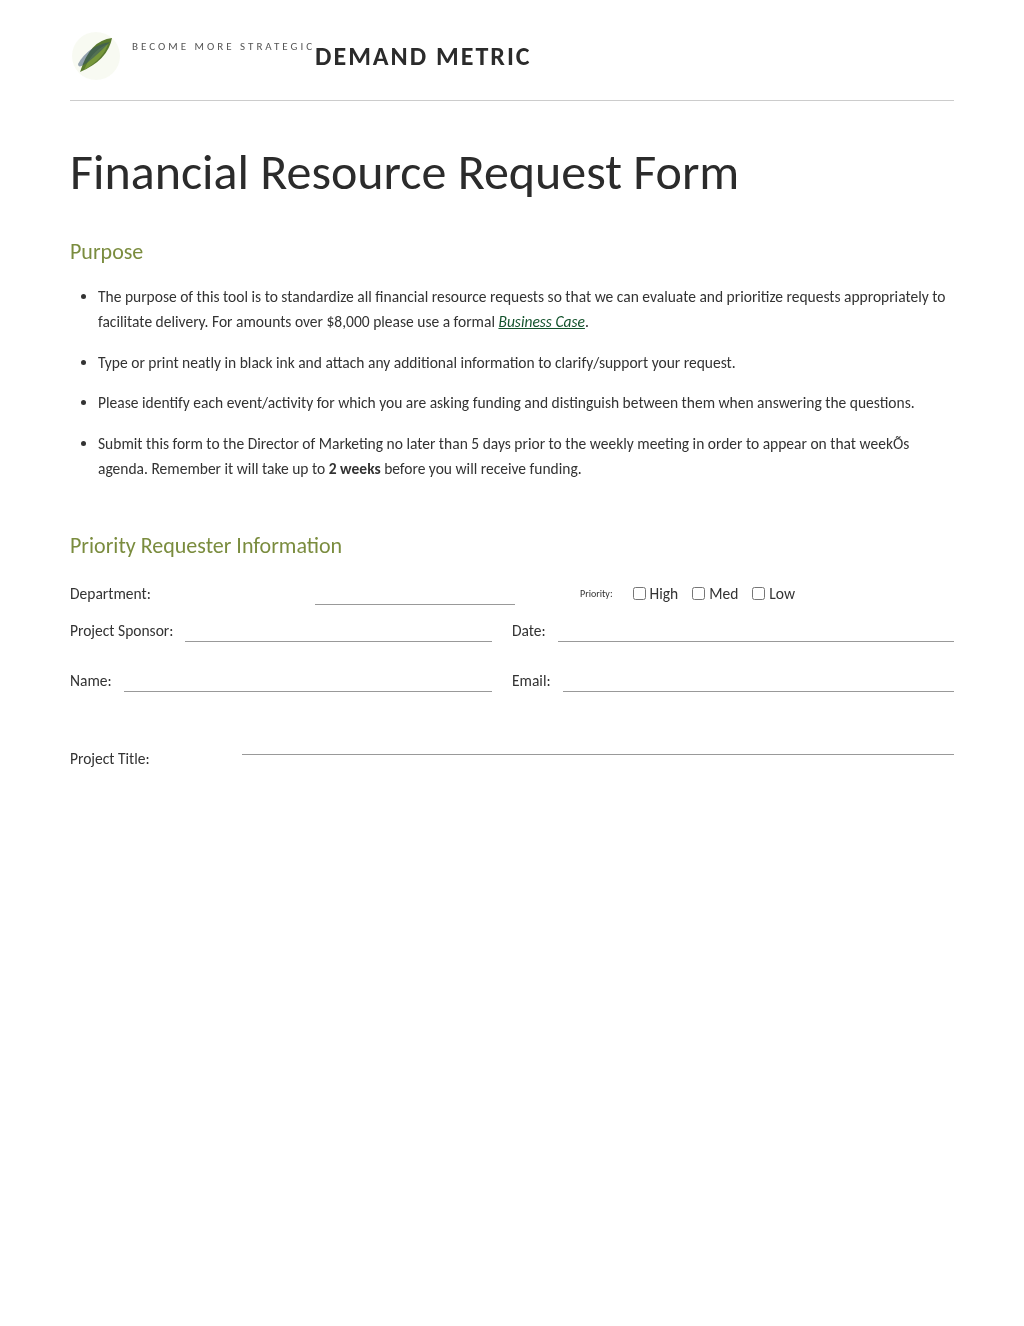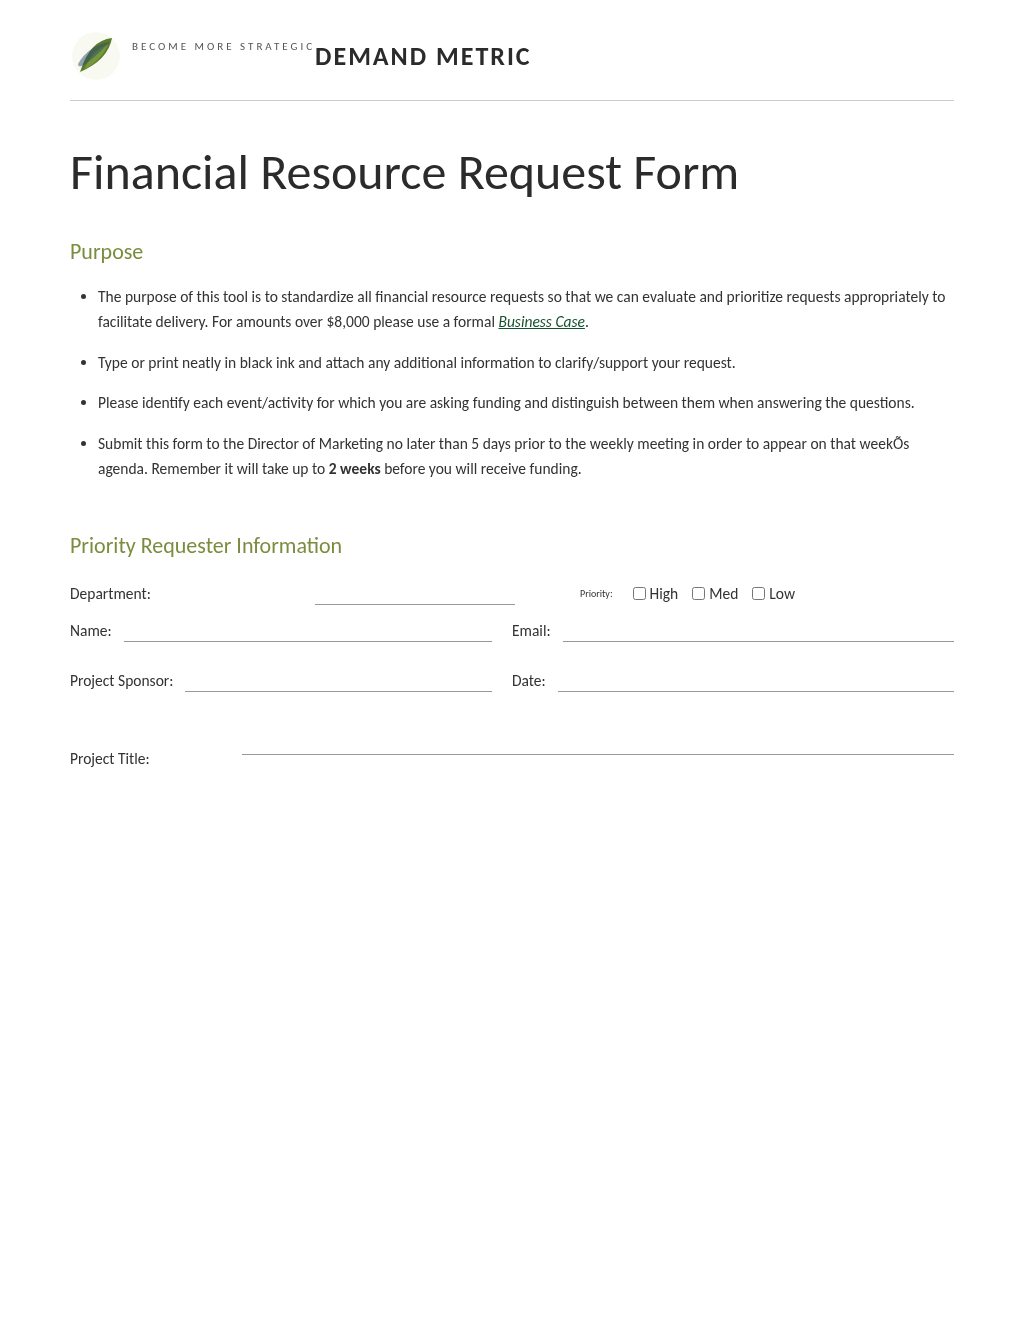--- a/index.html
+++ b/index.html
@@ -278,36 +278,36 @@
           </div>
           <div class="priority-check-item">
             <input type="checkbox" style="">
             <span>Low</span>
           </div>
         </div>
       </div>
 
       <div class="row-with-two">
         <div class="left-col">
+          <span class="col-label">Project Sponsor:</span>
+          <div class="col-value"></div>
+        </div>
+        <div class="right-col">
+          <span class="col-label">Date:</span>
+          <div class="col-value" style="margin-right:0;"></div>
+        </div>
+      </div>
+
+      <div class="row-with-two">
+        <div class="left-col">
           <span class="col-label">Name:</span>
           <div class="col-value"></div>
         </div>
         <div class="right-col">
           <span class="col-label">Email:</span>
-          <div class="col-value" style="margin-right:0;"></div>
-        </div>
-      </div>
-
-      <div class="row-with-two">
-        <div class="left-col">
-          <span class="col-label">Project Sponsor:</span>
-          <div class="col-value"></div>
-        </div>
-        <div class="right-col">
-          <span class="col-label">Date:</span>
           <div class="col-value" style="margin-right:0;"></div>
         </div>
       </div>
 
       <div class="full-row">
         <span class="full-label">Project Title:</span>
         <div class="full-value"></div>
       </div>
 
     </div>

